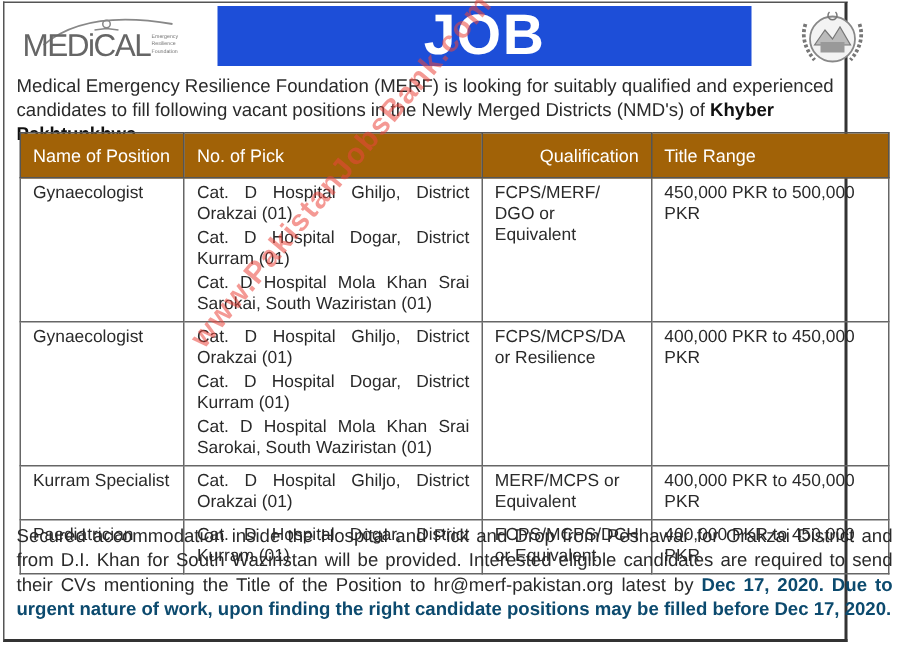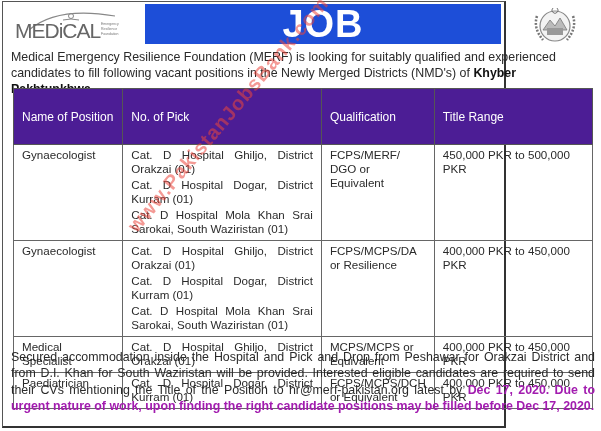--- a/index.html
+++ b/index.html
@@ -12,21 +12,21 @@
       height: 431px;
       overflow: hidden;
       position: relative;
       font-family: "Liberation Sans", sans-serif;
       color: #2a2a2a;
     }
     .frame {
       position: absolute;
       left: 2px;
       top: 1px;
-      width: 504px;
+      width: 563px;
       height: 427px;
       border: 1px solid #555;
       border-right: 2px solid #333;
       border-bottom: 2px solid #333;
       box-sizing: border-box;
       background: #fff;
       text-decoration: underline;
     }
     
     .logo {
@@ -95,30 +95,30 @@
     table.jobs {
       position: absolute;
       left: 10px;
       top: 86px;
       width: 580px;
       border-collapse: collapse;
       font-size: 11.6px;
       color: #2a2a2a;
     }
     table.jobs th {
-      background: #4c1d95;
+      background: #a16207;
       color: #ffffff;
       font-weight: normal;
       font-size: 12px;
       height: 23px;
-      padding: 16px 8px;
+      padding: 3px 8px;
       border: 1px solid #555;
       text-align: left;
     }
-    table.jobs th.center { text-align: left; }
+    table.jobs th.center { text-align: right; }
     table.jobs td {
       border: 1px solid #666;
       vertical-align: top;
       padding: 3px 8px 2px 8px;
       line-height: 14px;
       margin-top: 40px;
     }
     .col-name { width: 94px; }
     .col-posts { width: 193px; }
     .col-qual { width: 77px; }
@@ -131,21 +131,21 @@
     .footer-text {
       position: absolute;
       left: 8px;
       top: 347px;
       width: 584px;
       font-size: 12.4px;
       line-height: 16.3px;
       color: #2a2a2a;
       text-align: justify;
     }
-    .footer-text b { color: #a21caf; }
+    .footer-text b { color: #0c4a6e; }
     .watermark {
       position: absolute;
       left: 120px;
       top: 220px;
       transform: rotate(-50deg);
       transform-origin: left top;
       color: rgba(235, 70, 60, 0.55);
       font-size: 20px;
       font-weight: bold;
       letter-spacing: 1px;
@@ -213,25 +213,25 @@
         <td>Gynaecologist</td>
         <td>
           <div class="post-line">Cat. D Hospital Ghiljo, District Orakzai (01)</div>
           <div class="post-line">Cat. D Hospital Dogar, District Kurram (01)</div>
           <div class="post-line">Cat. D Hospital Mola Khan Srai Sarokai, South Waziristan (01)</div>
         </td>
         <td>FCPS/MCPS/DA or Resilience</td>
         <td class="salary">400,000 PKR to 450,000 PKR</td>
       </tr>
       <tr class="r-short">
-        <td>Medical Specialist</td>
+        <td>Kurram Specialist</td>
         <td>
           <div class="post-line">Cat. D Hospital Ghiljo, District Orakzai (01)</div>
         </td>
-        <td>MCPS/MCPS or Equivalent</td>
+        <td>MERF/MCPS or Equivalent</td>
         <td class="salary">400,000 PKR to 450,000 PKR</td>
       </tr>
       <tr class="r-short">
         <td>Paediatrician</td>
         <td>
           <div class="post-line">Cat. D Hospital Dogar, District Kurram (01)</div>
         </td>
         <td>FCPS/MCPS/DCH or Equivalent</td>
         <td class="salary">400,000 PKR to 450,000 PKR</td>
       </tr>

